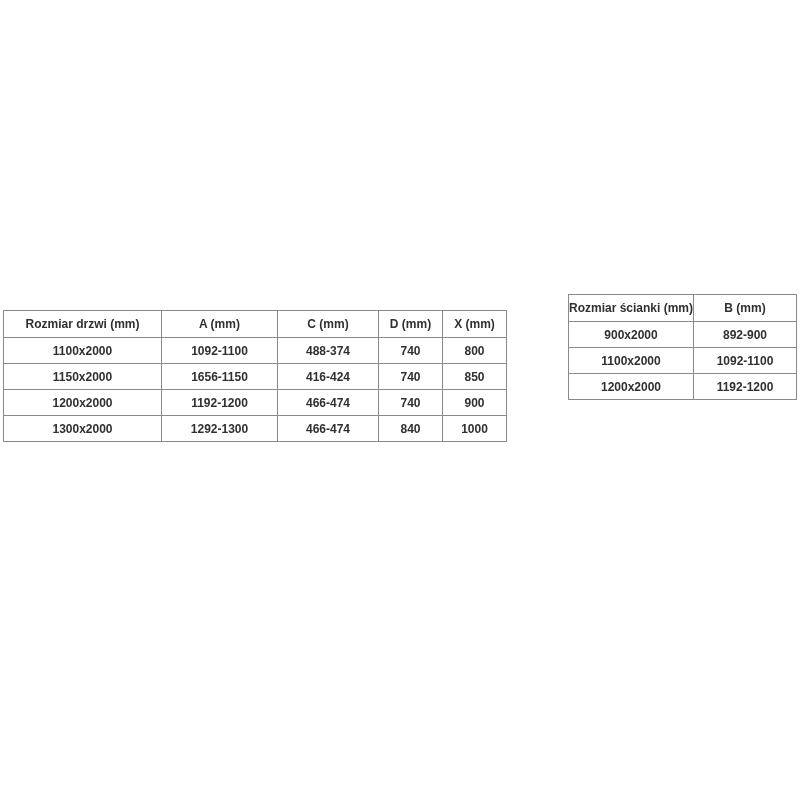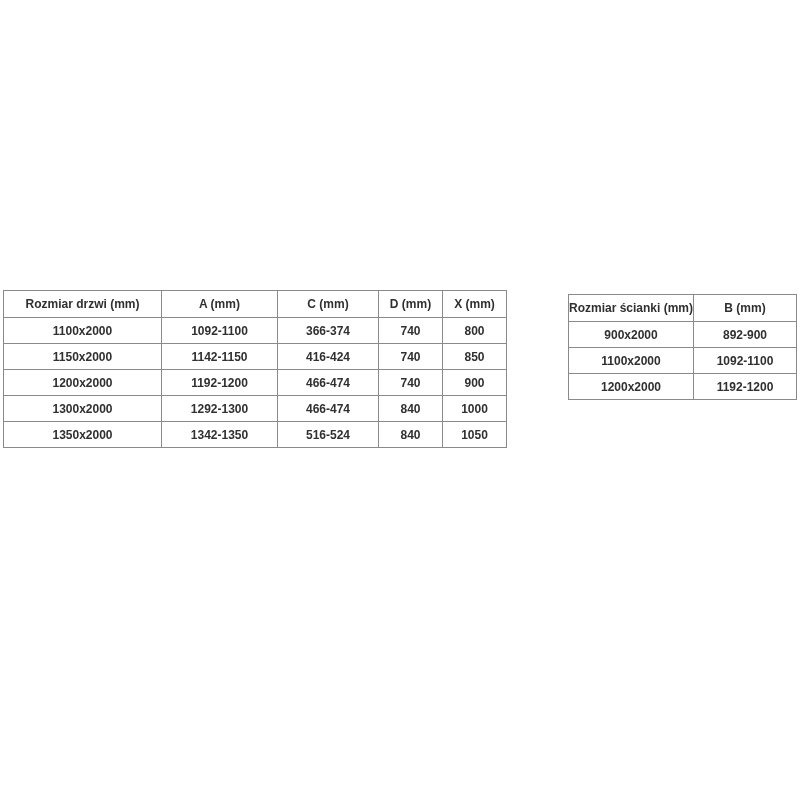--- a/index.html
+++ b/index.html
@@ -19,21 +19,21 @@
     border: 1px solid #8a8a8a;
     text-align: center;
     vertical-align: middle;
     color: #303030;
     font-size: 12px;
     white-space: nowrap;
     overflow: hidden;
   }
   th { font-weight: bold; height: 27px; }
   td { height: 26px; font-weight: bold; }
-  #door-table { left: 3px;   top: 290px; width: 503px; }
+  #door-table { left: 3px;   top: 310px; width: 503px; }
   #wall-table { left: 568px; top: 294px; width: 228px; }
 </style>
 </head>
 <body>
 
 <table id="door-table">
   <colgroup>
     <col style="width:158px">
     <col style="width:116px">
     <col style="width:101px">
@@ -46,51 +46,44 @@
         <th>A (mm)</th>
         <th>C (mm)</th>
         <th>D (mm)</th>
         <th>X (mm)</th>
       </tr>
     </thead>
   <tbody>
       <tr>
         <td>1100x2000</td>
         <td>1092-1100</td>
-        <td>366-374</td>
+        <td>488-374</td>
         <td>740</td>
         <td>800</td>
       </tr>
       <tr>
         <td>1150x2000</td>
-        <td>1142-1150</td>
+        <td>1656-1150</td>
         <td>416-424</td>
         <td>740</td>
         <td>850</td>
       </tr>
       <tr>
         <td>1200x2000</td>
         <td>1192-1200</td>
         <td>466-474</td>
         <td>740</td>
         <td>900</td>
       </tr>
       <tr>
         <td>1300x2000</td>
         <td>1292-1300</td>
         <td>466-474</td>
         <td>840</td>
         <td>1000</td>
-      </tr>
-      <tr>
-        <td>1350x2000</td>
-        <td>1342-1350</td>
-        <td>516-524</td>
-        <td>840</td>
-        <td>1050</td>
       </tr>
     </tbody>
 </table>
 
 <table id="wall-table">
   <colgroup>
     <col style="width:125px">
     <col style="width:103px">
   </colgroup>
   <thead>

